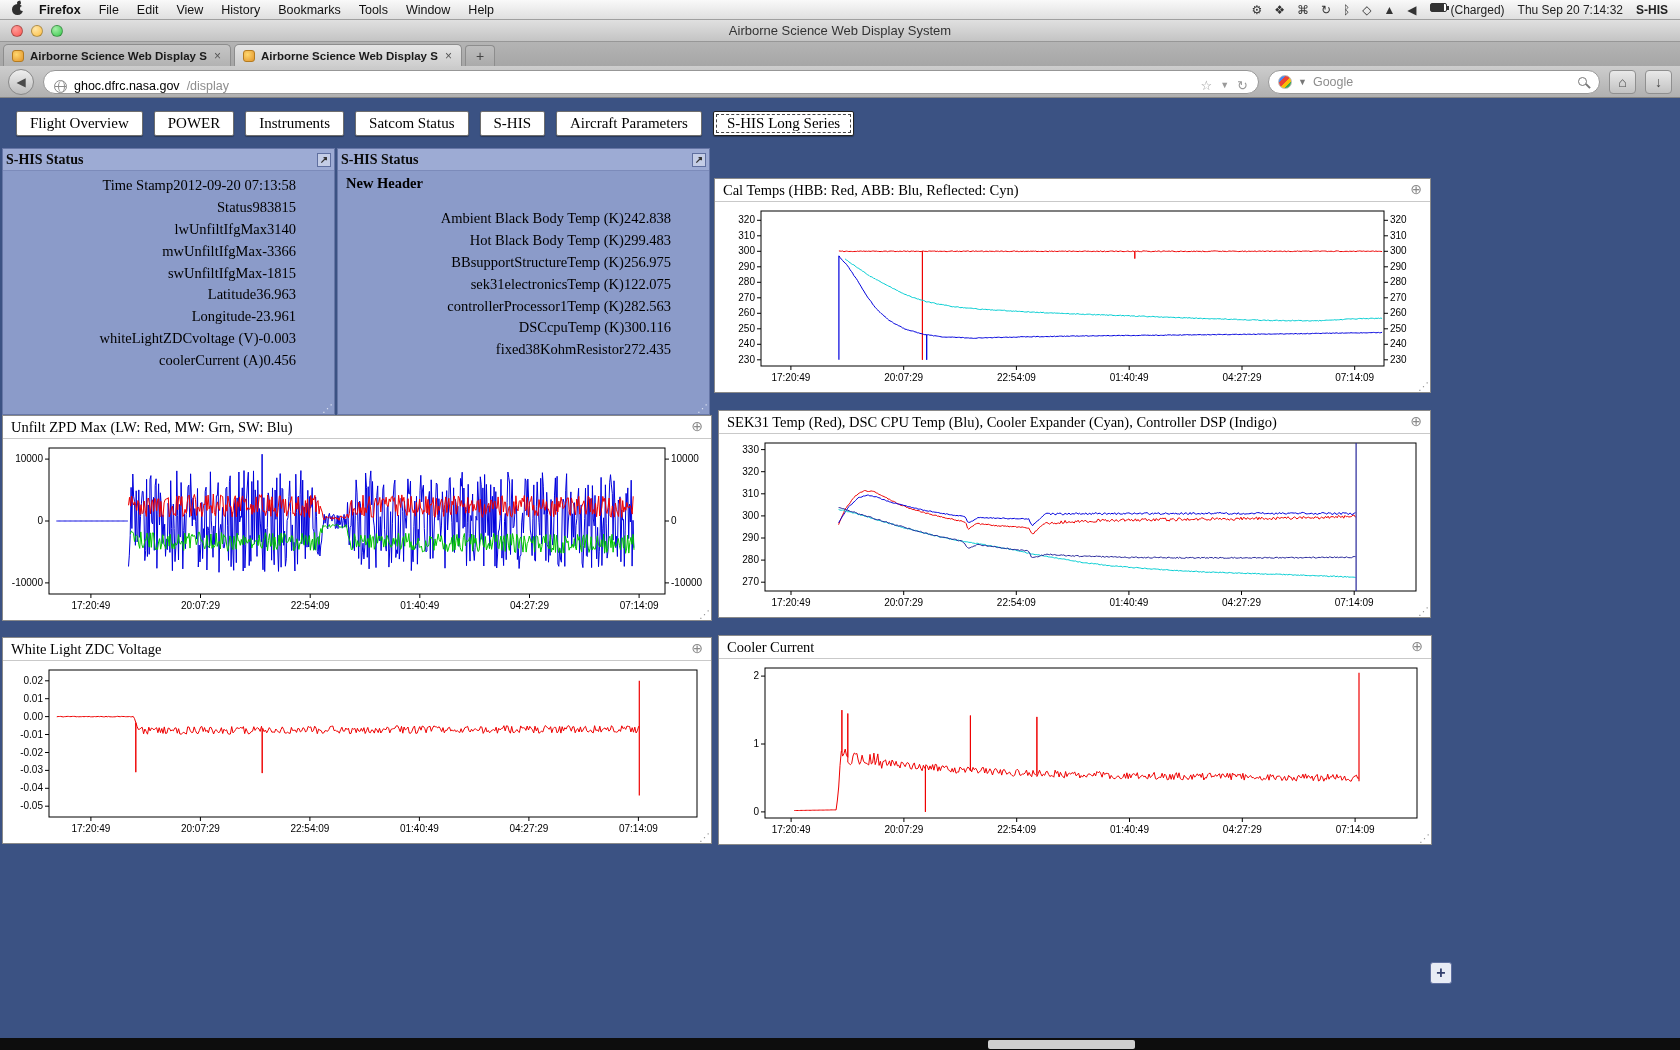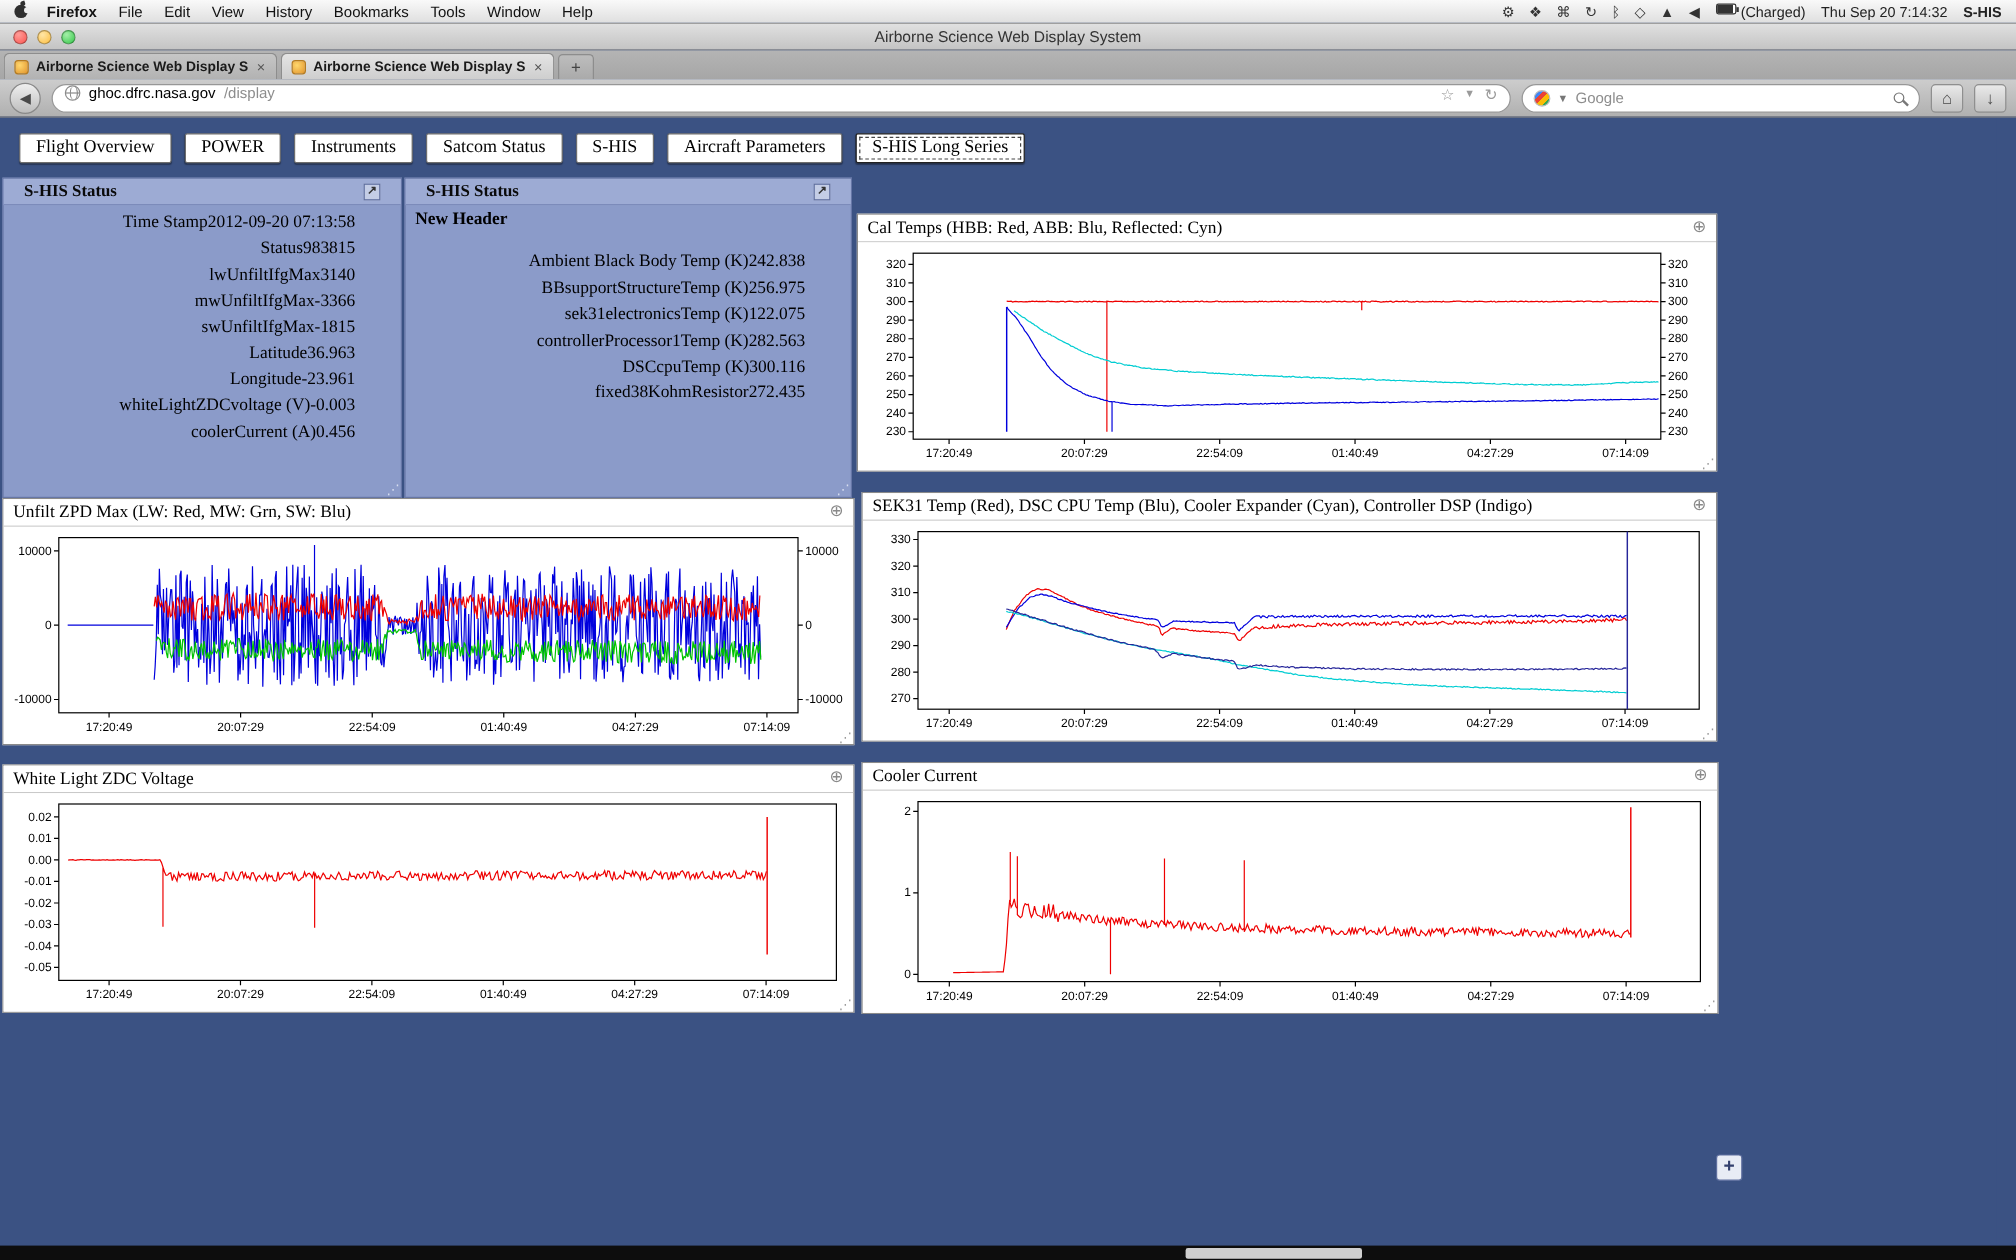--- a/index.html
+++ b/index.html
@@ -40,21 +40,21 @@
   .tab-label{flex:1;white-space:nowrap;overflow:hidden;font-weight:bold}
   .tab-close{color:#555;font-size:12px;padding:0 1px}
   .newtab{width:30px;height:21px;border:1px solid #8d8d8d;border-bottom:none;border-radius:4px 4px 0 0;
     background:linear-gradient(#bdbdbd,#aaaaaa);color:#444;text-align:center;line-height:20px;font-size:14px}
 
   
   .navbar{position:absolute;top:66px;left:0;right:0;height:32px;background:linear-gradient(#cdcdcd,#b0b0b0);
     border-bottom:1px solid #848484;display:flex;align-items:center;padding:0 8px;gap:9px;z-index:40}
   .backbtn{width:26px;height:26px;border-radius:50%;background:linear-gradient(#efefef,#bdbdbd);border:1px solid #898989;
     display:flex;align-items:center;justify-content:center;color:#4a4a4a;font-size:12px;flex:none}
-  .urlfield{flex:1;height:24px;background:#fff;border:1px solid #979797;border-radius:13px;display:flex;align-items:flex-start;
+  .urlfield{flex:1;height:24px;background:#fff;border:1px solid #979797;border-radius:13px;display:flex;align-items:flex-end;
     padding:0 10px;gap:7px;font-size:12.5px;min-width:0}
   .globe{width:13px;height:13px;border:1.4px solid #8a8a8a;border-radius:50%;position:relative;flex:none}
   .globe::before{content:"";position:absolute;left:50%;top:0;bottom:0;width:5px;margin-left:-2.5px;border:1px solid #8a8a8a;border-top:none;border-bottom:none;border-radius:50%}
   .globe::after{content:"";position:absolute;left:0;right:0;top:50%;border-top:1px solid #8a8a8a}
   .url-domain{color:#000}
   .url-path{color:#8d8d8d}
   .url-icons{margin-left:auto;display:flex;align-items:center;gap:8px;color:#9a9a9a;font-size:13px}
   .searchfield{width:332px;height:24px;background:#fff;border:1px solid #979797;border-radius:13px;display:flex;
     align-items:center;padding:0 9px;gap:6px;font-size:12.5px;color:#8d8d8d;flex:none}
   .gicon{width:14px;height:14px;border-radius:50%;flex:none;border:1px solid #bbb;
@@ -69,21 +69,21 @@
   
   .content{position:absolute;top:98px;left:0;width:1664px;height:940px;background:#3b5283;overflow:hidden}
   .navrow{position:absolute;top:13px;left:16px;display:flex;gap:11px}
   .page-btn{background:#fff;border:1px solid #6e6e6e;border-radius:2px;font:15px "Liberation Serif",serif;
     padding:3px 13px;color:#000;white-space:nowrap;box-shadow:0 1px 1px rgba(0,0,0,.35)}
   .page-btn.active{outline:1px dashed #444;outline-offset:-4px;border-color:#222}
 
   
   .status-panel{position:absolute;background:#8b9bc9;border:1px solid #6676a6}
   .sp-header{height:22px;background:#9dabd4;border-bottom:1px solid #7c8bba;display:flex;align-items:center;
-    padding:0 17px;font:bold 14px "Liberation Serif",serif;color:#0a0a0a}
+    padding:0 3px;font:bold 14px "Liberation Serif",serif;color:#0a0a0a}
   .expand-box{margin-left:auto;width:14px;height:14px;border:1px solid #5f6f9f;background:#c4cde6;color:#333;
     font-size:10px;line-height:12px;text-align:center}
   .sp-body{padding-top:4px}
   .sp-row{display:flex;justify-content:flex-end;height:21.8px;align-items:center;
     padding:0 8px;font:14.5px "Liberation Serif",serif;color:#000}
   .sp-row .val{padding-right:30px}
   .sp-sub{font:bold 14.5px "Liberation Serif",serif;padding:4px 8px 0 8px;margin-bottom:16px;color:#000}
   .resize-handle{position:absolute;right:2px;bottom:-1px;color:#d8dff0;font-size:11px;letter-spacing:-1px}
   .chart-panel .resize-handle{color:#9a9a9a}
 
@@ -248,20 +248,24 @@
     <div class="status-panel" style="left:337px;top:50px;width:373px;height:267px">
       <div class="sp-header">
         <span>S-HIS Status</span>
         <span class="expand-box">↗</span>
       </div>
       <div class="sp-sub">New Header</div>
       <div class="sp-body" style="padding-top:0">
           <div class="sp-row">
             <span class="lbl">Ambient Black Body Temp (K)</span>
             <span class="val">242.838</span>
+          </div>
+          <div class="sp-row">
+            <span class="lbl">Hot Black Body Temp (K)</span>
+            <span class="val">299.483</span>
           </div>
           <div class="sp-row">
             <span class="lbl">BBsupportStructureTemp (K)</span>
             <span class="val">256.975</span>
           </div>
           <div class="sp-row">
             <span class="lbl">sek31electronicsTemp (K)</span>
             <span class="val">122.075</span>
           </div>
           <div class="sp-row">

